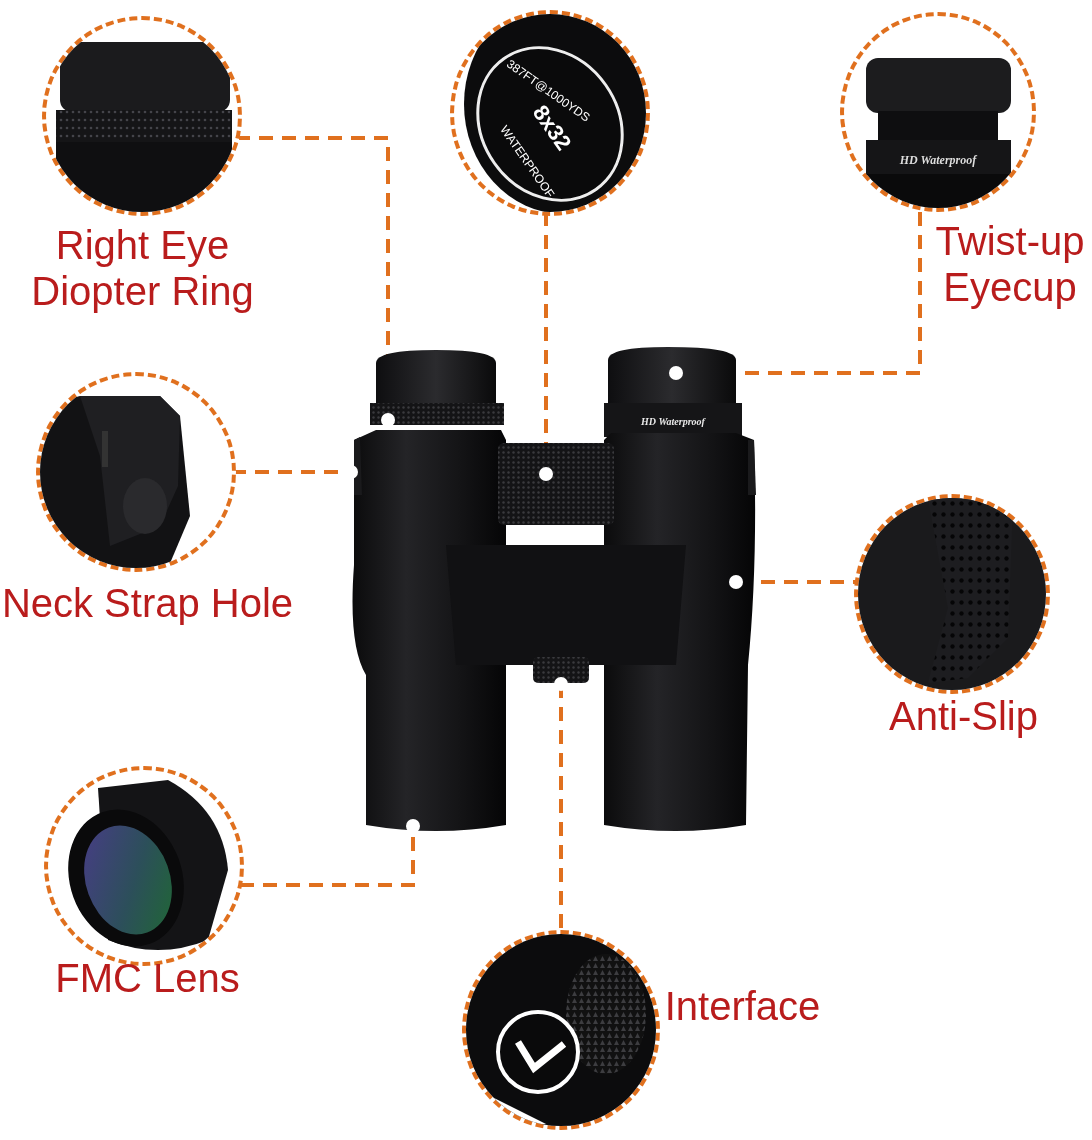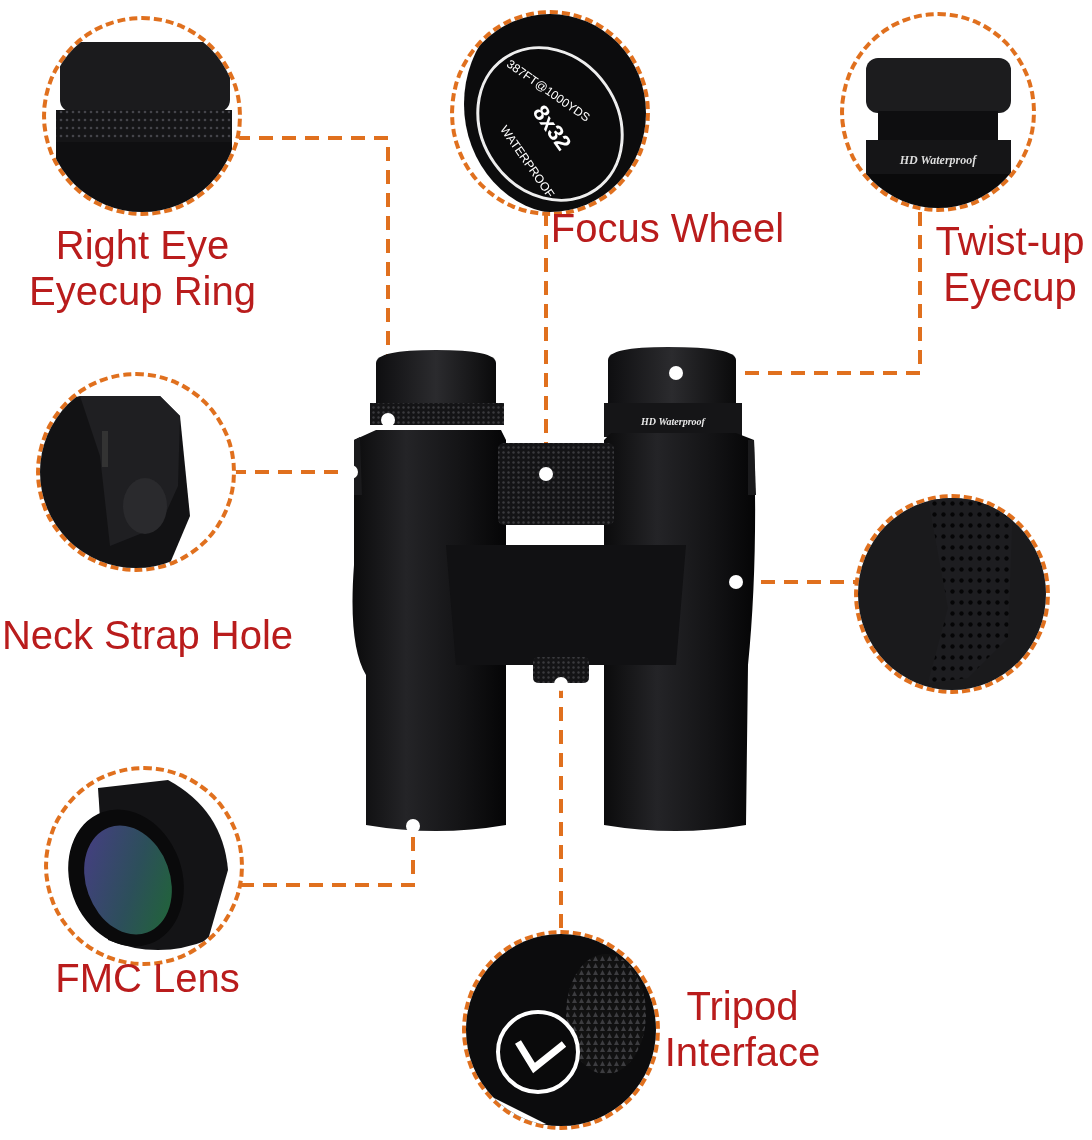--- a/index.html
+++ b/index.html
@@ -95,34 +95,33 @@
         <pattern id="knurlA" width="6" height="8" patternUnits="userSpaceOnUse">
           <rect width="6" height="8" fill="#151517"></rect>
           <circle cx="3" cy="4" r="1.3" fill="#44444a"></circle>
         </pattern>
       </defs>
     <rect x="10" y="122" width="176" height="70" fill="#0f0f11"></rect>
   </svg>
 </div>
 <div class="label" style="left:20px; top:222px; width:245px;">
   <div>Right Eye</div>
-  <div>Eyecup Ring</div>
+  <div>Diopter Ring</div>
 </div>
 
 <div class="callout-circle" style="left:450px; top:10px; width:200px; height:206px;">
   <svg width="192" height="198" viewBox="0 0 192 198">
     <ellipse cx="110" cy="90" rx="100" ry="110" fill="#0c0c0d"></ellipse>
     <ellipse cx="96" cy="110" rx="68" ry="80" fill="#0a0a0b" stroke="#eee" stroke-width="3" transform="rotate(-35 96 110)"></ellipse>
     <text x="92" y="80" fill="#fff" font-size="12" text-anchor="middle" transform="rotate(35 92 80)">387FT@1000YDS</text>
     <text x="92" y="118" fill="#fff" font-size="22" font-weight="bold" text-anchor="middle" transform="rotate(55 92 118)">8x32</text>
     <text x="70" y="150" fill="#fff" font-size="12" text-anchor="middle" transform="rotate(55 70 150)">WATERPROOF</text>
   </svg>
 </div>
 <div class="label" style="left:540px; top:205px; width:255px;">
-  <div>Focus Wheel</div>
 </div>
 
 <div class="callout-circle" style="left:840px; top:12px; width:196px; height:200px;">
   <svg width="188" height="192" viewBox="0 0 188 192">
     <rect x="22" y="42" width="145" height="55" rx="12" fill="#1c1c1e"></rect>
     <rect x="34" y="95" width="120" height="30" fill="#0e0e10"></rect>
     <rect x="22" y="124" width="145" height="35" fill="#151517"></rect>
     <text x="94" y="148" fill="#ddd" font-size="12" font-style="italic" font-weight="bold" text-anchor="middle" font-family="Liberation Serif, serif">HD Waterproof</text>
     <rect x="18" y="158" width="152" height="40" fill="#0a0a0b"></rect>
   </svg>
@@ -133,37 +132,38 @@
 </div>
 
 <div class="callout-circle" style="left:36px; top:372px; width:200px; height:200px;">
   <svg width="192" height="192" viewBox="0 0 192 192">
     <path d="M0 30 L40 20 L120 20 L140 40 L150 140 L128 192 L0 192 Z" fill="#121214"></path>
     <path d="M40 20 L120 20 L140 40 L138 110 L120 150 L70 170 L60 80 Z" fill="#1f1f22"></path>
     <ellipse cx="105" cy="130" rx="22" ry="28" fill="#2a2a2d"></ellipse>
     <rect x="62" y="55" width="6" height="36" fill="#333"></rect>
   </svg>
 </div>
-<div class="label" style="left:0px; top:612px; width:295px;">
+<div class="label" style="left:0px; top:580px; width:295px;">
   <div>Neck Strap Hole</div>
 </div>
 
 <div class="callout-circle" style="left:854px; top:494px; width:196px; height:200px;">
   <svg width="188" height="192" viewBox="0 0 188 192">
     <defs>
         <pattern id="dots" width="9" height="11" patternUnits="userSpaceOnUse">
           <rect width="9" height="11" fill="#1d1d20"></rect>
           <circle cx="4.5" cy="5.5" r="2.2" fill="#050506"></circle>
         </pattern>
       </defs>
     <rect x="0" y="0" width="188" height="192" fill="#1a1a1c"></rect>
     <path d="M70 0 L155 0 L150 140 L110 180 L70 185 L90 110 Z" fill="url(#dots)"></path>
   </svg>
 </div>
 <div class="label" style="left:835px; top:693px; width:257px;">
+  <div>Anti-Slip</div>
 </div>
 
 <div class="callout-circle" style="left:44px; top:766px; width:200px; height:200px;">
   <svg width="192" height="192" viewBox="0 0 192 192">
     <defs>
       <linearGradient id="lensG" x1="0" y1="0" x2="1" y2="1">
         <stop offset="0" stop-color="#4a3b8a"></stop>
         <stop offset="0.55" stop-color="#2c4f5a"></stop>
         <stop offset="1" stop-color="#1e6a30"></stop>
       </linearGradient>
@@ -186,15 +186,14 @@
         <pattern id="knurl2" width="7" height="7" patternUnits="userSpaceOnUse">
           <rect width="7" height="7" fill="#111"></rect>
           <path d="M3.5 1 L6 6 L1 6 Z" fill="#3d3d40"></path>
         </pattern>
       </defs>
     <ellipse cx="72" cy="118" rx="40" ry="40" fill="#0a0a0b" stroke="#fff" stroke-width="4"></ellipse>
     <path d="M52 108 L68 134 L98 110" fill="none" stroke="#fff" stroke-width="7"></path>
   </svg>
 </div>
 <div class="label" style="left:660px; top:983px; width:165px;">
-  <div>Tripod</div>
   <div>Interface</div>
 </div>
 
 </body></html>

